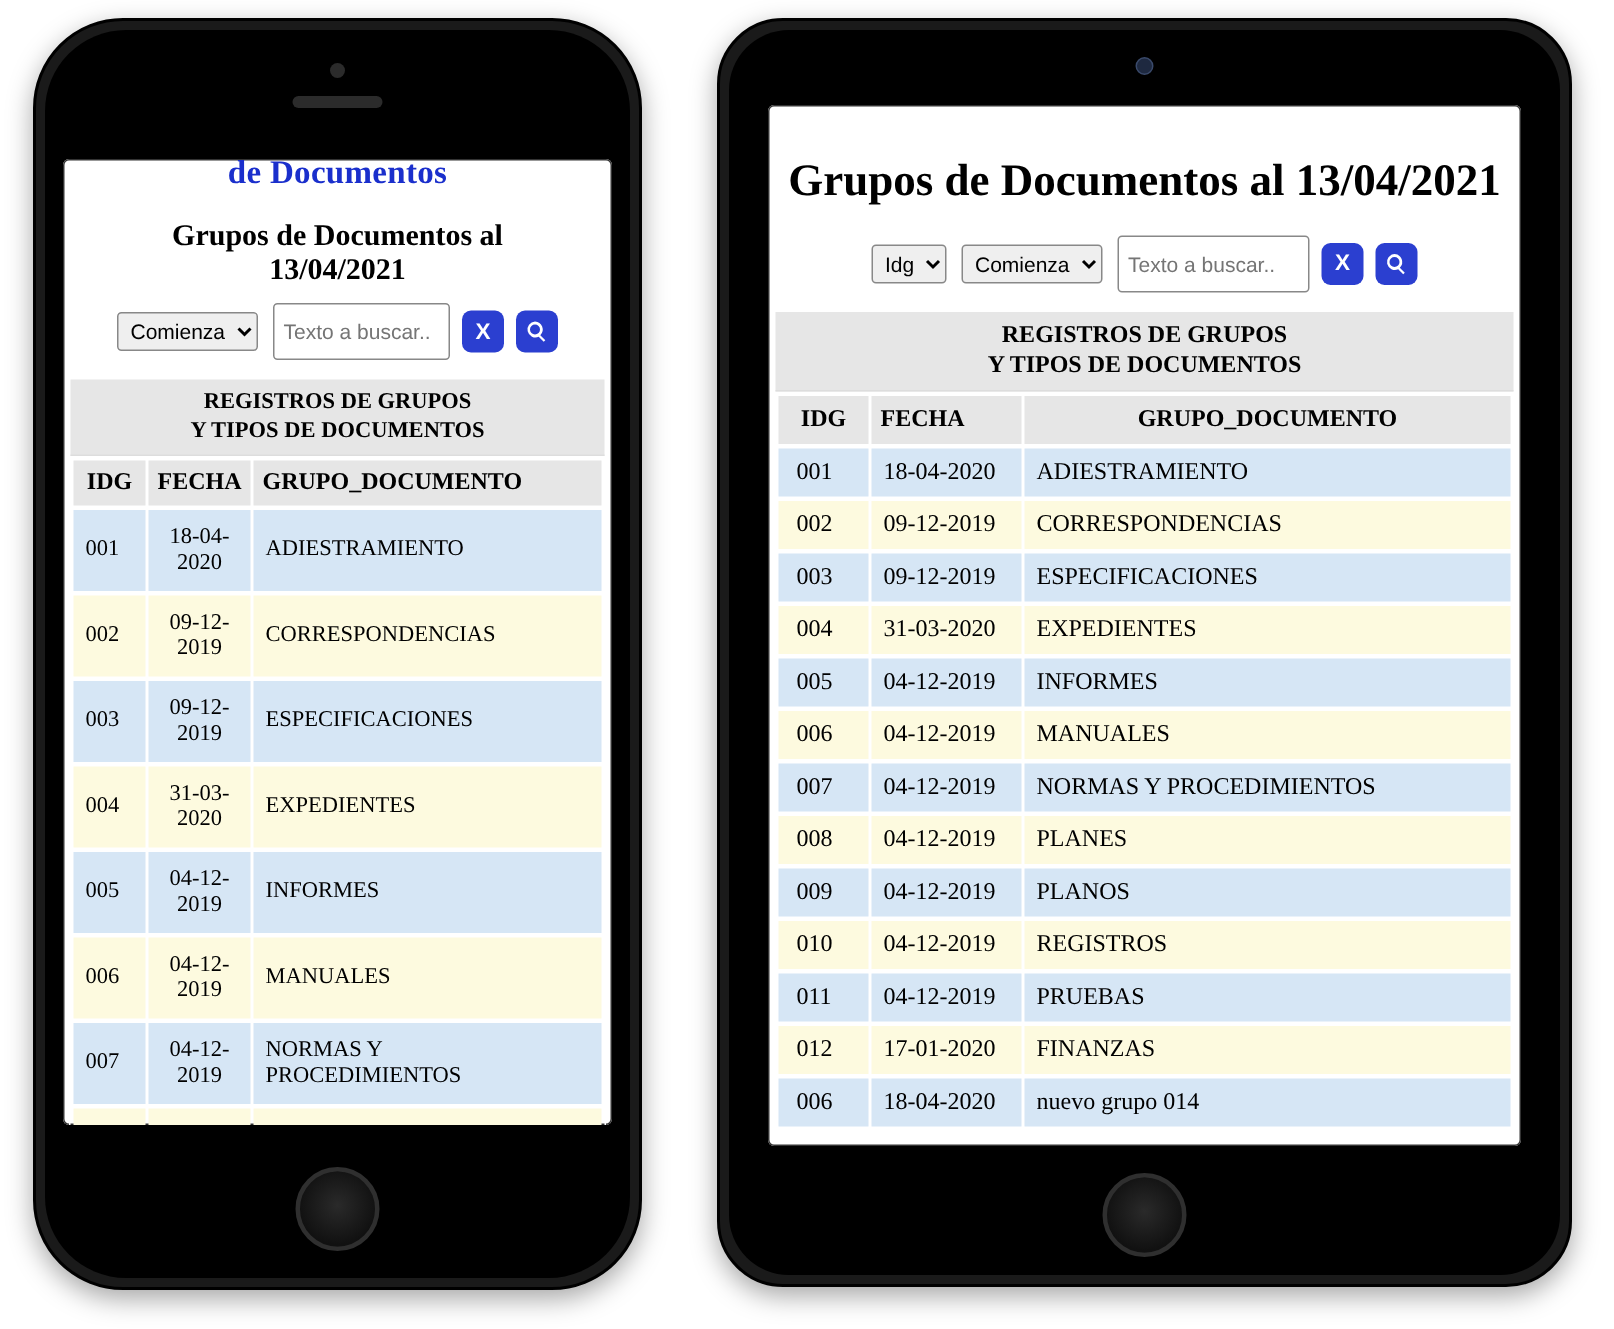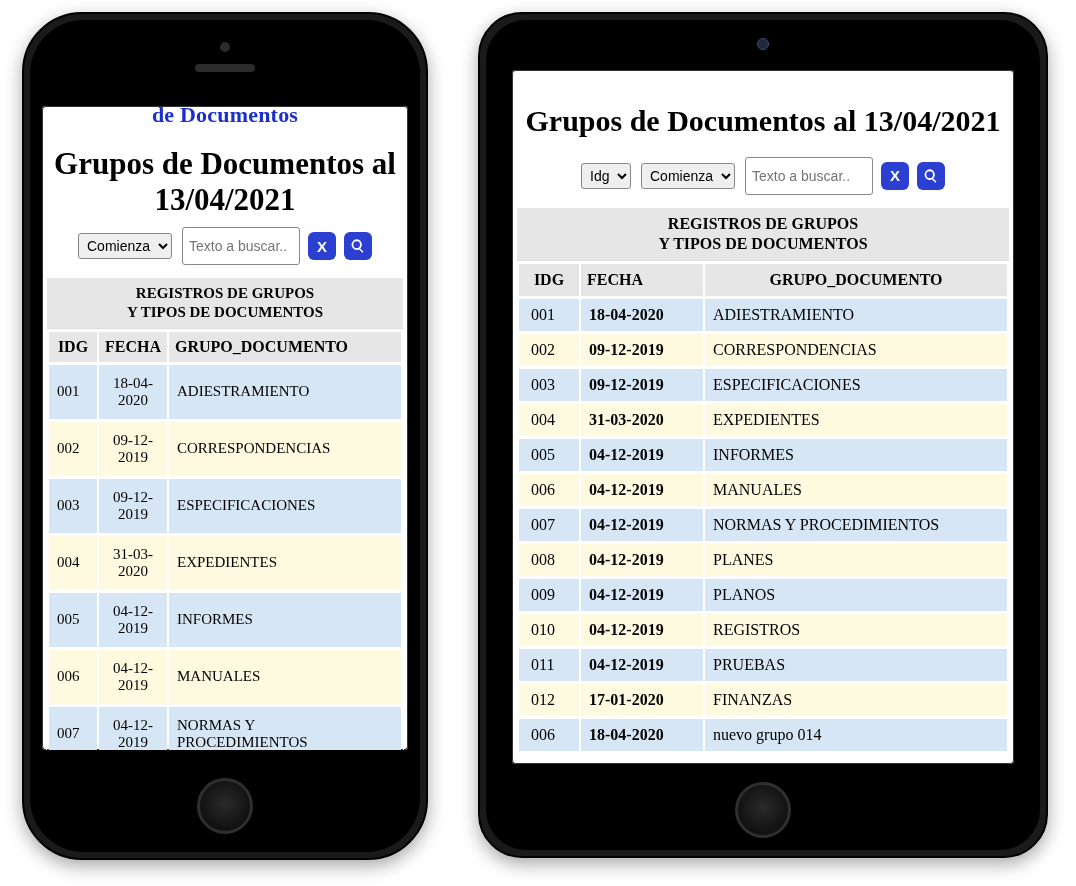--- a/index.html
+++ b/index.html
@@ -56,21 +56,21 @@
   .tablet .home-btn { bottom:18px; }
 
   
   .app { position:absolute; inset:0; overflow:hidden; font-size:16px; color:#000; }
   .app .cut-header {
     color:#1a2fcc; font-weight:700; text-align:center; font-size:22px;
     margin-top:-4px; letter-spacing:0.2px;
   }
   .app h2.title {
     text-align:center; font-weight:700; margin:18px 10px 10px 10px;
-    font-size:31px; line-height:1.15;
+    font-size:20px; line-height:1.15;
   }
   .tablet .app h2.title { font-size:30px; margin-top:34px; margin-bottom:18px; }
 
   .filterbar { text-align:center; margin:6px 0 12px 0; white-space:nowrap; }
   .filterbar > * { vertical-align:middle; }
   select.native {
     font:14px Arial, sans-serif; background:#efefef; border:1px solid #888; border-radius:3px;
     padding:2px 4px; height:26px;
   }
   input.search {
@@ -102,21 +102,21 @@
   .tbl td { padding:10px 8px; vertical-align:middle; }
   .tbl td.idg { text-align:left; width:48px; }
   .tbl tr.row-blue  td { background:#d6e6f5; }
   .tbl tr.row-cream td { background:#fdfadf; }
   .phone .tbl td.grp { text-align:left; }
   .phone .tbl td.fecha { width:66px; text-align:center; }
   .phone .tbl th.fecha { width:66px; }
   .phone .tbl { font-size:15px; }
   .phone .tbl caption { font-size:15px; }
 
-  .tablet .tbl td.fecha { width:122px;font-weight:bold; }
+  .tablet .tbl td.fecha { width:100px; }
   .tablet .tbl th.idg { width:60px; }
   .tablet .tbl td.idg { width:60px; padding-left:12px; }
   .tablet .tbl th, .tablet .tbl td { padding-top:7px; padding-bottom:7px; }
   .tablet .tbl th.grp { text-align:center; }
 </style>
 </head>
 <body>
 
 <div class="stage">
 

